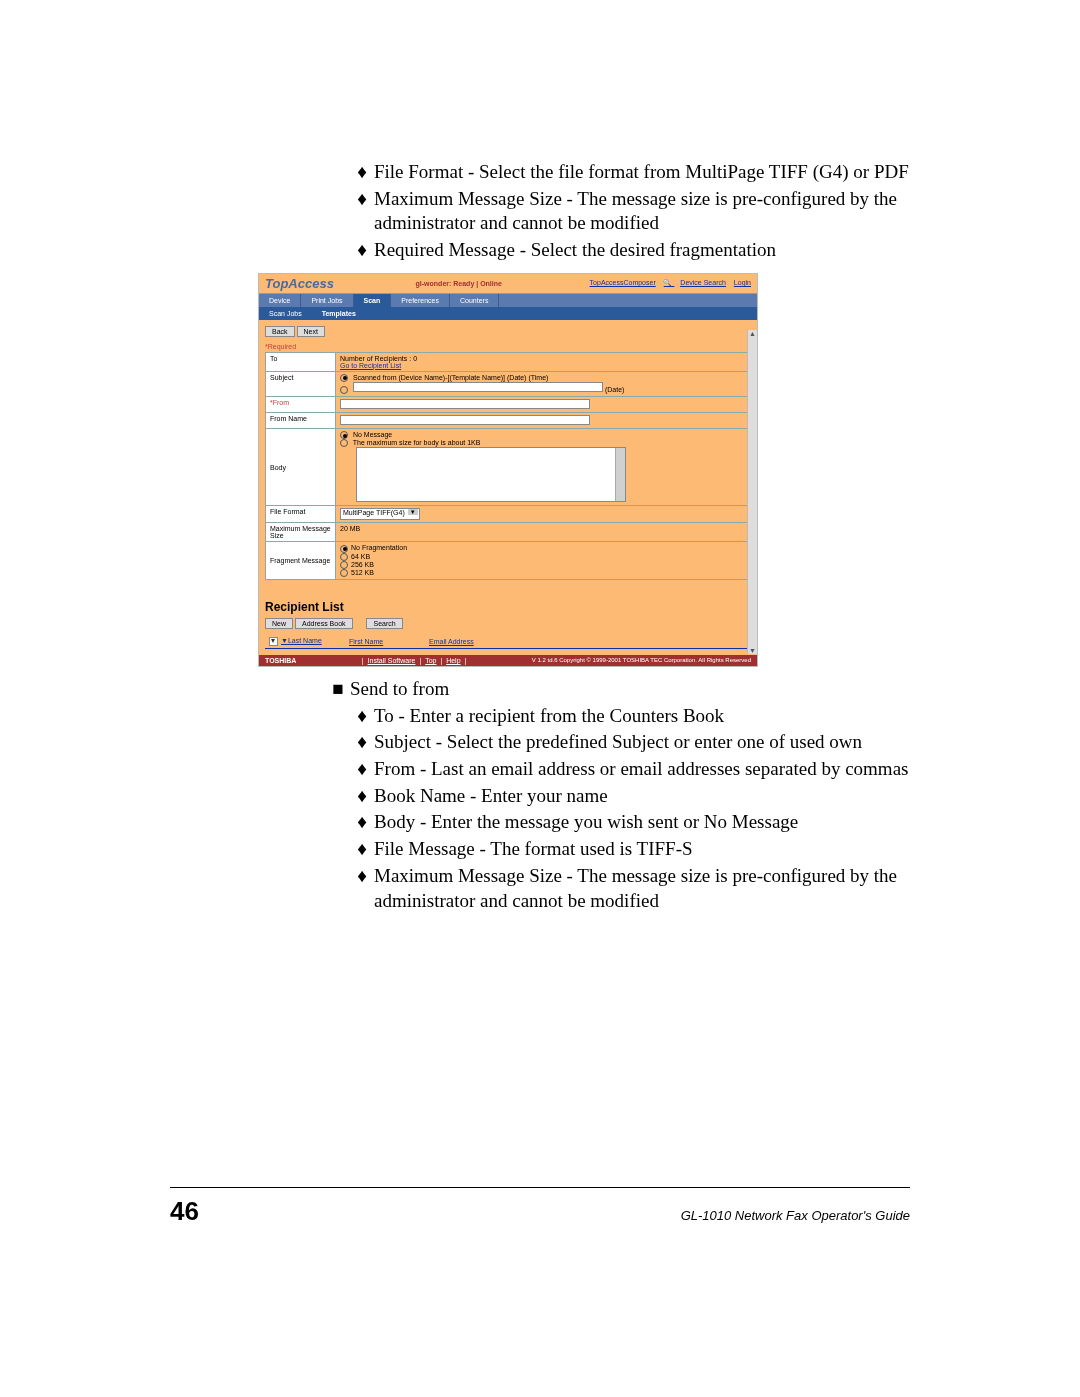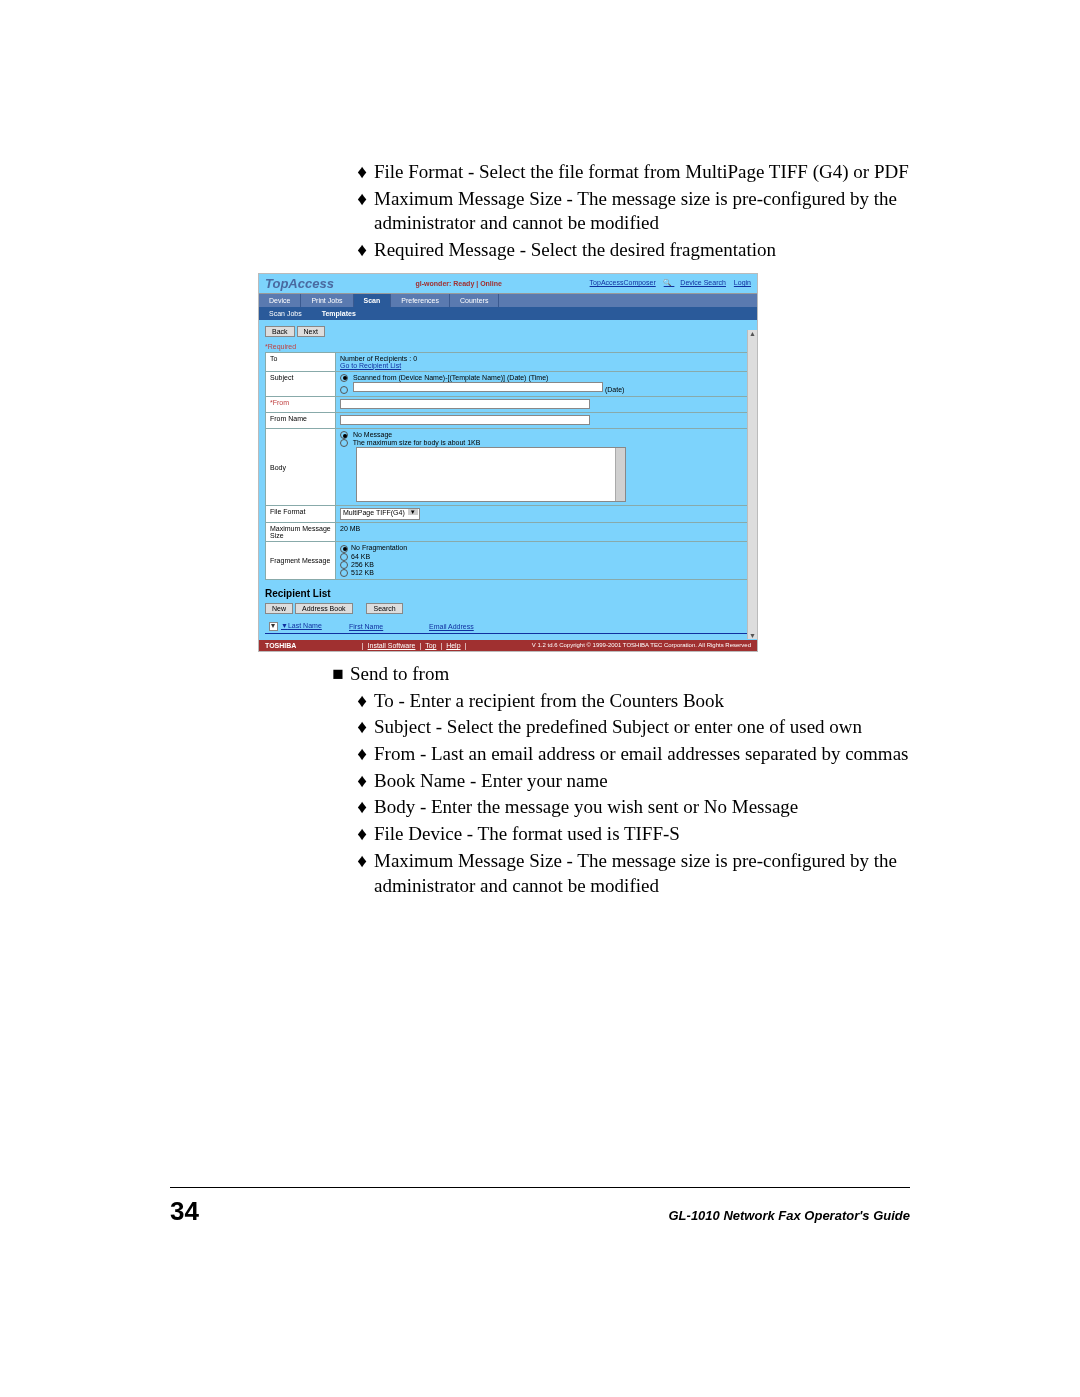--- a/index.html
+++ b/index.html
@@ -25,21 +25,21 @@
   .li2 { margin-left: 24px; }
   .li2 .bullet2 { width: 24px; flex-shrink: 0; text-align: center; }
 
   
   .shot {
     margin: 10px 0 10px 88px;
     width: 500px;
     border: 1px solid #bbb;
     font-family: Arial, Helvetica, sans-serif;
     font-size: 7px;
-    background: #7dd3fc;
+    background: #fdba74;
     position: relative;
   }
   .shot-topbar {
     display: flex; align-items: center; justify-content: space-between;
     padding: 2px 6px;
     border-bottom: 1px solid #999;
   }
   .shot-topbar .logo { font-weight: bold; font-style: italic; color: #4a6aa0; font-size: 13px; }
   .shot-topbar .status { color: #a03030; font-weight: bold; font-size: 7px; }
   .shot-topbar .links { color: #1030a0; font-size: 7px; }
@@ -61,21 +61,21 @@
   table.form td { border: 1px solid #8aa; padding: 2px 4px; font-size: 7px; vertical-align: top; }
   table.form td.lab { width: 70px; background: #fff; }
   .bluelink { color: #1030a0; text-decoration: underline; cursor: pointer; }
   .tinput { display: inline-block; height: 10px; border: 1px solid #888; background: #fff; }
   .tarea { display: inline-block; width: 270px; height: 55px; border: 1px solid #888; background: #fff; position: relative; }
   .tarea-sb { position: absolute; right: 0; top: 0; bottom: 0; width: 10px; background: #d0d0d0; border-left: 1px solid #aaa; }
   .sel { display: inline-block; height: 12px; border: 1px solid #888; background: #fff; font-size: 7px; padding: 0 14px 0 2px; position: relative; }
   .sel::after { content: "▼"; position: absolute; right: 1px; top: 0; font-size: 6px; background: #ccc; padding: 0 2px; }
   .radio { display: inline-block; width: 8px; height: 8px; border: 1px solid #555; border-radius: 50%; margin-right: 3px; vertical-align: middle; }
   .radio.checked::after { content: ""; display: block; width: 4px; height: 4px; background: #000; border-radius: 50%; margin: 1.5px; }
-  .recip { font-weight: bold; font-size: 10px; margin-top: 8px; }
+  .recip { font-weight: bold; font-size: 12px; margin-top: 20px; }
   table.rlist { width: 100%; border-collapse: collapse; margin-top: 4px; }
   table.rlist th { font-size: 7px; text-align: left; color: #1030a0; text-decoration: underline; font-weight: normal; padding: 2px 4px; border-bottom: 1px solid #1030a0; }
   table.rlist th.first { text-align: left; }
   .rl-check { display: inline-block; width: 9px; height: 9px; border: 1px solid #888; background: #fff; position: relative; margin-right: 3px; vertical-align: middle; }
   .rl-check::after { content: "▾"; position: absolute; top: -2px; left: 1px; font-size: 8px; color: #333; }
   .footerbar { background: #a03030; color: #fff; font-size: 7px; padding: 2px 6px; display: flex; justify-content: space-between; }
   .footerbar .brand { font-weight: bold; }
   .footerbar .links2 span { margin: 0 2px; text-decoration: underline; cursor: pointer; }
   .shot-scroll { position: absolute; right: 0; top: 56px; bottom: 12px; width: 10px; background: #ddd; border-left: 1px solid #bbb; }
   .shot-scroll::before { content: "▲"; position: absolute; top: 0; left: 1px; font-size: 7px; color: #555; }
@@ -86,21 +86,21 @@
     bottom: 170px;
     left: 170px;
     right: 170px;
     border-top: 1px solid #000;
     padding-top: 8px;
     display: flex;
     justify-content: space-between;
     align-items: baseline;
   }
   .footer .pn { font-weight: bold; font-size: 26px; font-family: Arial, Helvetica, sans-serif; }
-  .footer .ft { font-size: 13px; font-style: italic; font-family: Arial, Helvetica, sans-serif; font-weight: bold; }
+  .footer .ft { font-size: 13px; font-style: italic; font-family: Arial, Helvetica, sans-serif; font-weight: normal; }
 </style>
 </head>
 <body>
 
 <div class="page">
 
   <div class="top-bullets">
     <div class="row">
         <span class="bullet">♦</span>
         <span class="txt">File Format - Select the file format from MultiPage TIFF (G4) or PDF</span>
@@ -252,26 +252,26 @@
     <div class="row li2">
         <span class="bullet2">♦</span>
         <span class="txt">Book Name - Enter your name</span>
       </div>
     <div class="row li2">
         <span class="bullet2">♦</span>
         <span class="txt">Body - Enter the message you wish sent or No Message</span>
       </div>
     <div class="row li2">
         <span class="bullet2">♦</span>
-        <span class="txt">File Device - The format used is TIFF-S</span>
+        <span class="txt">File Message - The format used is TIFF-S</span>
       </div>
     <div class="row li2">
         <span class="bullet2">♦</span>
         <span class="txt">Maximum Message Size - The message size is pre-configured by the administrator and cannot be modified</span>
       </div>
   </div>
 
 </div>
 
 <div class="footer">
-  <span class="pn">34</span>
+  <span class="pn">46</span>
   <span class="ft">GL-1010 Network Fax Operator's Guide</span>
 </div>
 
 </body></html>

